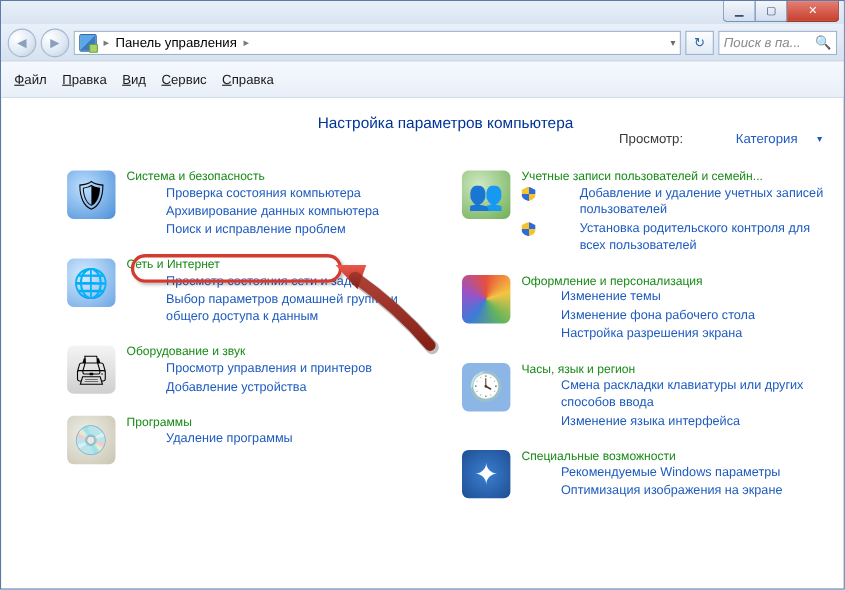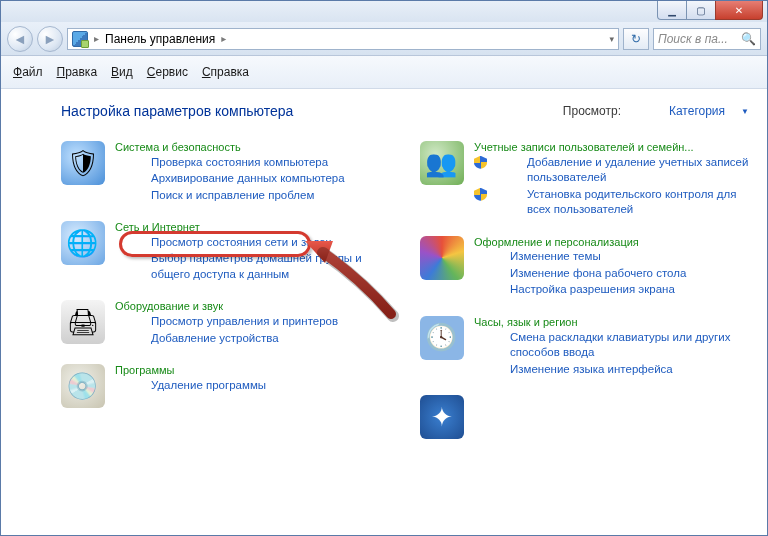--- a/index.html
+++ b/index.html
@@ -48,21 +48,21 @@
   
   .menubar { height:22px; background:linear-gradient(#f6f9fd,#e8eff8);
              border-bottom:1px solid #d0dae8; display:flex; align-items:center;
              padding:16px 6px; gap:2px;}
   .menu-item { padding:2px 6px; color:#1a1a1a; }
   .menu-item u { text-decoration: underline; }
 
   
   .content { position:relative; padding: 14px 18px 0 60px; height: calc(100% - 77px);
              overflow:hidden; }
-  .heading-row { display:flex; align-items:center; }
+  .heading-row { display:flex; align-items:center;flex-direction:column; }
   .page-title { color:#003399; font-size:14px; font-weight:400;}
   .view-by { margin-left:auto; display:flex; align-items:center; gap:16px;
              font-size:12px; color:#3a3a3a;}
   .view-link { color:#1e5bbf;margin-left:32px; }
   .view-drop { color:#1e5bbf; font-size:8px;}
 
   .columns { display:flex; gap:30px; margin-top:22px;}
   .col { flex:1; display:flex; flex-direction:column; gap:18px; }
   .cat { display:flex; gap:10px; }
   .cat-icon { width:44px; height:44px; flex-shrink:0; border-radius:6px;
@@ -212,20 +212,25 @@
         <div class="cat-icon ic-clock">🕓</div>
         <div class="cat-body">
           <a class="cat-title">Часы, язык и регион</a>
           <a class="cat-link">Смена раскладки клавиатуры или других способов ввода</a>
           <a class="cat-link">Изменение языка интерфейса</a>
         </div>
       </div>
 
       <div class="cat">
         <div class="cat-icon ic-ease" style="color:#fff">✦</div>
+        <div class="cat-body">
+          <a class="cat-title">Специальные возможности</a>
+          <a class="cat-link">Рекомендуемые Windows параметры</a>
+          <a class="cat-link">Оптимизация изображения на экране</a>
+        </div>
       </div>
     </div>
   </div>
 
   <div class="highlight"></div>
   <svg class="arrow" width="120" height="120">
     <defs>
       <linearGradient id="ag" x1="0" y1="0" x2="0" y2="1">
         <stop offset="0" stop-color="#e8584b"></stop>
           <stop offset="1" stop-color="#b32c20"></stop>

